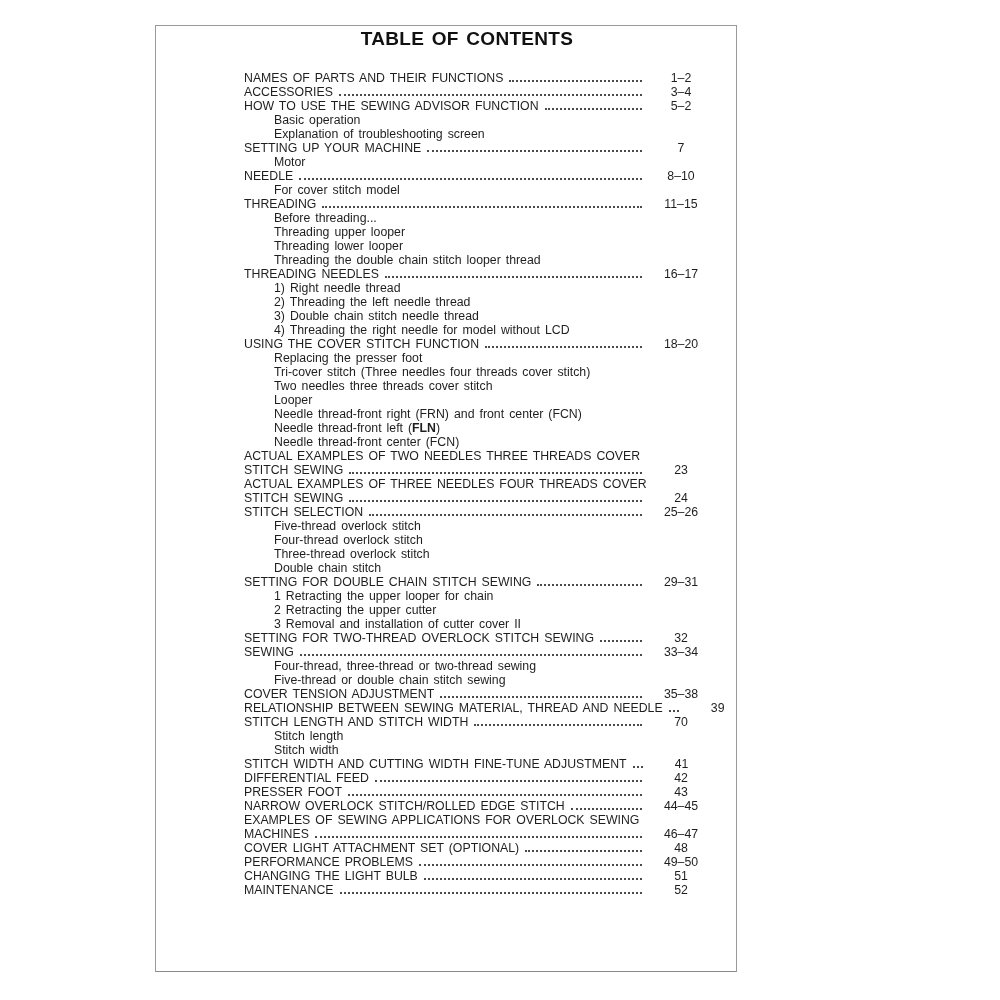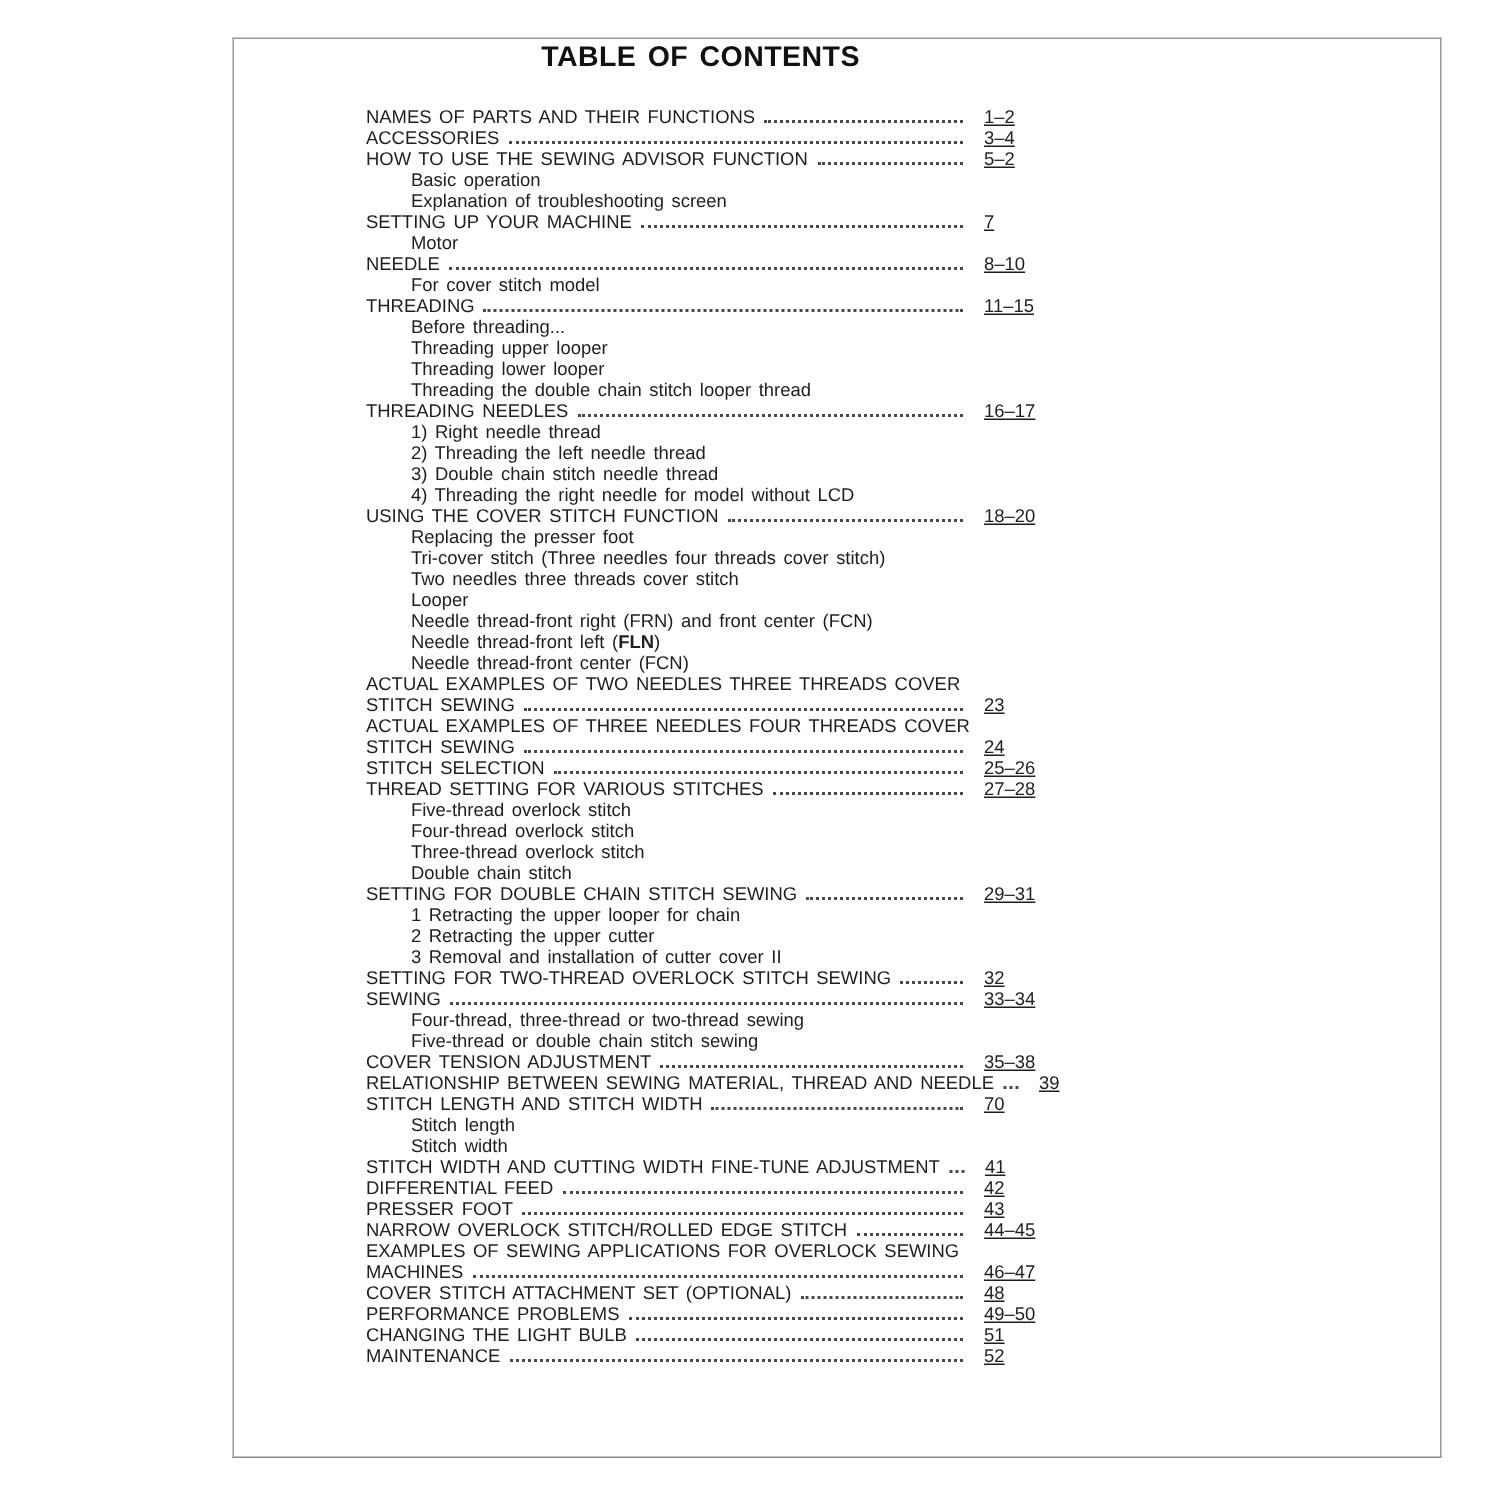--- a/index.html
+++ b/index.html
@@ -8,21 +8,21 @@
     background: #ffffff;
     width: 1000px;
     height: 1000px;
     position: relative;
     font-family: "Liberation Sans", sans-serif;
   }
   .page-frame {
     position: absolute;
     left: 155px;
     top: 25px;
-    width: 806px;
+    width: 582px;
     height: 947px;
     box-sizing: border-box;
     border: 1px solid #999999;
     border-bottom-color: #8a8a8a;
     background: #ffffff;
   }
   .doc-title {
     position: absolute;
     top: 2px;
     left: 0;
@@ -60,22 +60,21 @@
     flex: 1 1 auto;
     min-width: 10px;
     height: 0;
     align-self: flex-end;
     margin: 0 14px 3px 6px;
     border-bottom: 2px dotted #4a4a4a;
   }
   .pagenum {
     flex: 0 0 50px;
     width: 50px;
-    text-align: left;
-    text-decoration: underline;
+    text-align: center;
   }
 </style>
 </head>
 <body>
 
 <div class="page-frame">
   <h1 class="doc-title">TABLE OF CONTENTS</h1>
   <div class="toc">
       <div class="row lvl0">
         <span class="name">NAMES OF PARTS AND THEIR FUNCTIONS</span>
@@ -188,25 +187,20 @@
       <div class="row lvl0">
         <span class="name">STITCH SEWING</span>
         <span class="leader"></span>
         <span class="pagenum">24</span>
       </div>
       <div class="row lvl0">
         <span class="name">STITCH SELECTION</span>
         <span class="leader"></span>
         <span class="pagenum">25–26</span>
       </div>
-      <div class="row lvl0">
-        <span class="name">THREAD SETTING FOR VARIOUS STITCHES</span>
-        <span class="leader"></span>
-        <span class="pagenum">27–28</span>
-      </div>
       <div class="row lvl1">
         <span class="name">Five-thread overlock stitch</span>
       </div>
       <div class="row lvl1">
         <span class="name">Four-thread overlock stitch</span>
       </div>
       <div class="row lvl1">
         <span class="name">Three-thread overlock stitch</span>
       </div>
       <div class="row lvl1">
@@ -285,21 +279,21 @@
       </div>
       <div class="row lvl0">
         <span class="name">EXAMPLES OF SEWING APPLICATIONS FOR OVERLOCK SEWING</span>
       </div>
       <div class="row lvl0">
         <span class="name">MACHINES</span>
         <span class="leader"></span>
         <span class="pagenum">46–47</span>
       </div>
       <div class="row lvl0">
-        <span class="name">COVER STITCH ATTACHMENT SET (OPTIONAL)</span>
+        <span class="name">COVER LIGHT ATTACHMENT SET (OPTIONAL)</span>
         <span class="leader"></span>
         <span class="pagenum">48</span>
       </div>
       <div class="row lvl0">
         <span class="name">PERFORMANCE PROBLEMS</span>
         <span class="leader"></span>
         <span class="pagenum">49–50</span>
       </div>
       <div class="row lvl0">
         <span class="name">CHANGING THE LIGHT BULB</span>

